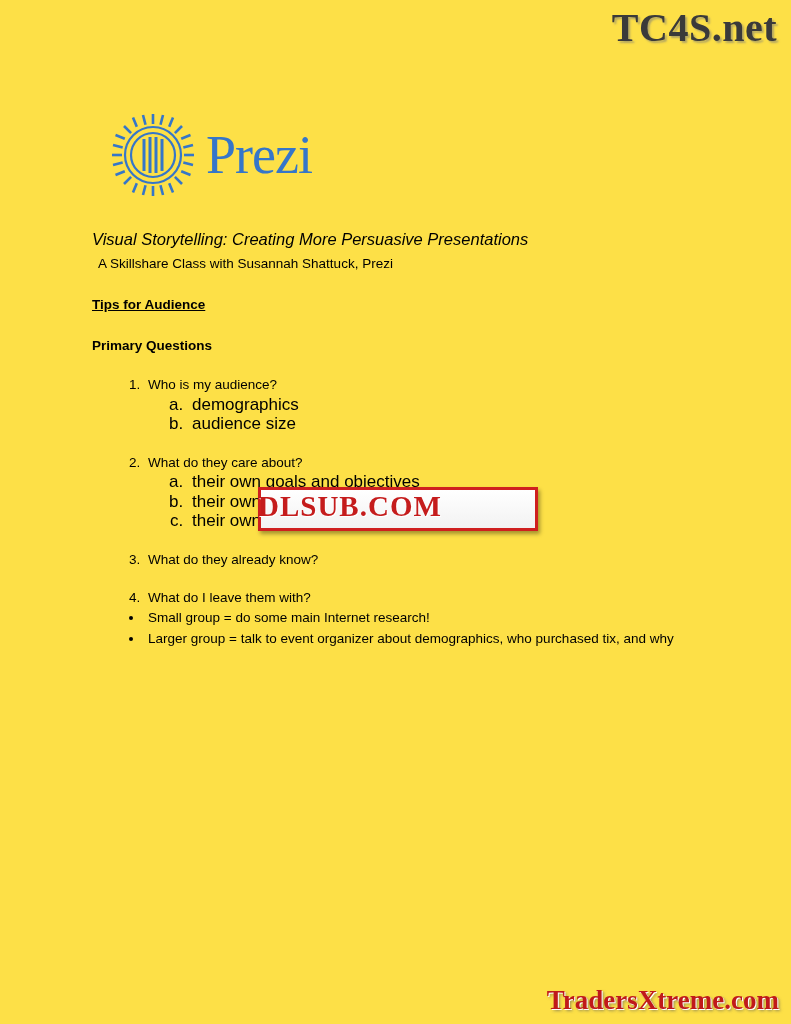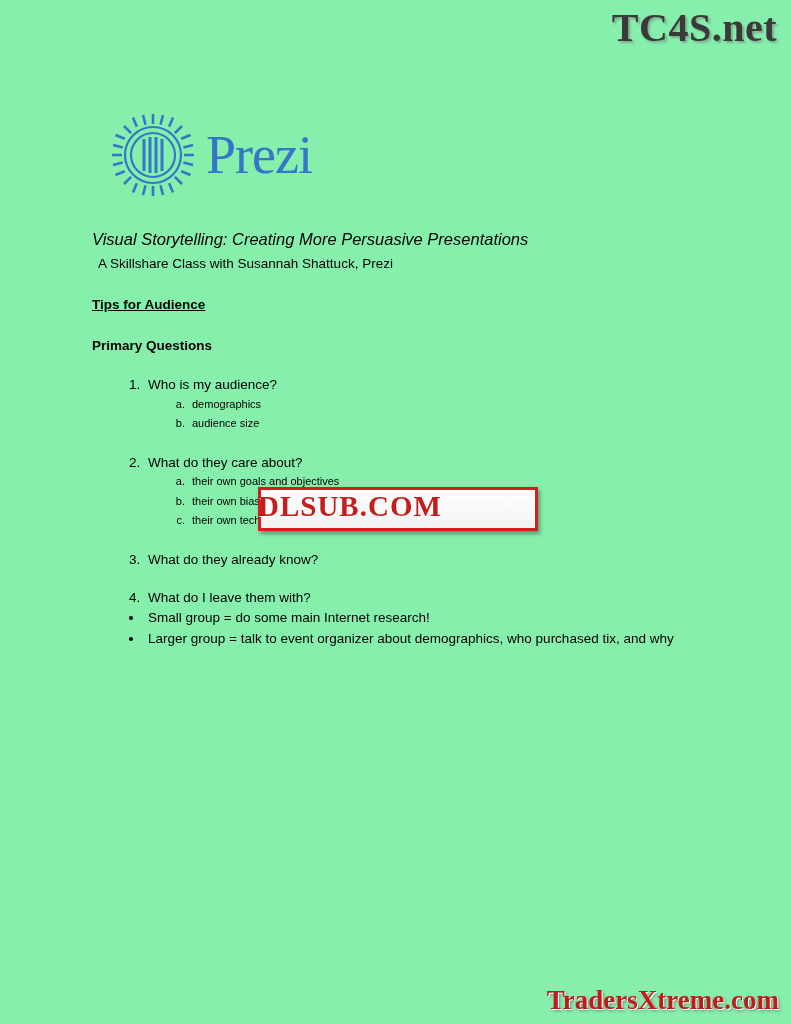--- a/index.html
+++ b/index.html
@@ -14,21 +14,21 @@
     position: relative;
     overflow: hidden;
   }
 
   .page {
     position: absolute;
     left: 0;
     top: 0;
     width: 791px;
     height: 1024px;
-    background: #86efac;
+    background: #fde047;
     box-sizing: border-box;
   }
 
   
   .wm-top {
     position: absolute;
     right: 14px;
     top: 4px;
     font-family: "Liberation Serif", serif;
     font-weight: bold;
@@ -150,21 +150,21 @@
   }
   ol.level1 > li.q-gap {
     margin-bottom: 19px;
   }
   ol.level2 {
     list-style-type: lower-alpha;
     margin: 0;
     padding-left: 40px;
   }
   ol.level2 > li {
-    font-size: 11px;
+    font-size: 17px;
     line-height: 19.5px;
     padding-left: 4px;
   }
 
   .research-head {
     font-size: 13.5px;
     font-weight: bold;
     margin: 20px 0 20px 0;
   }
   ul.bullets {

